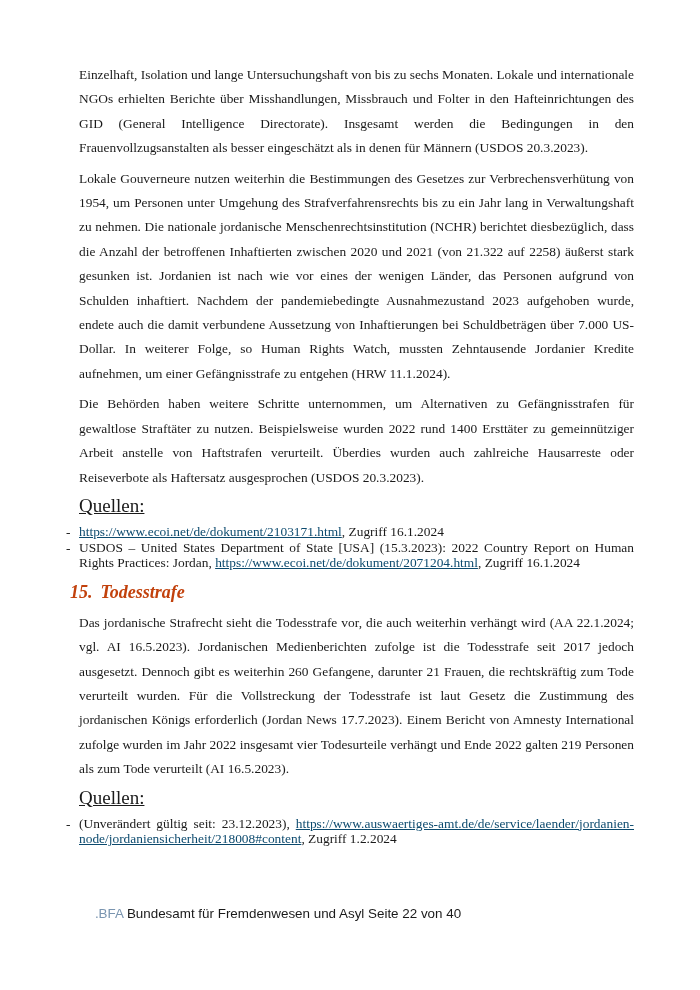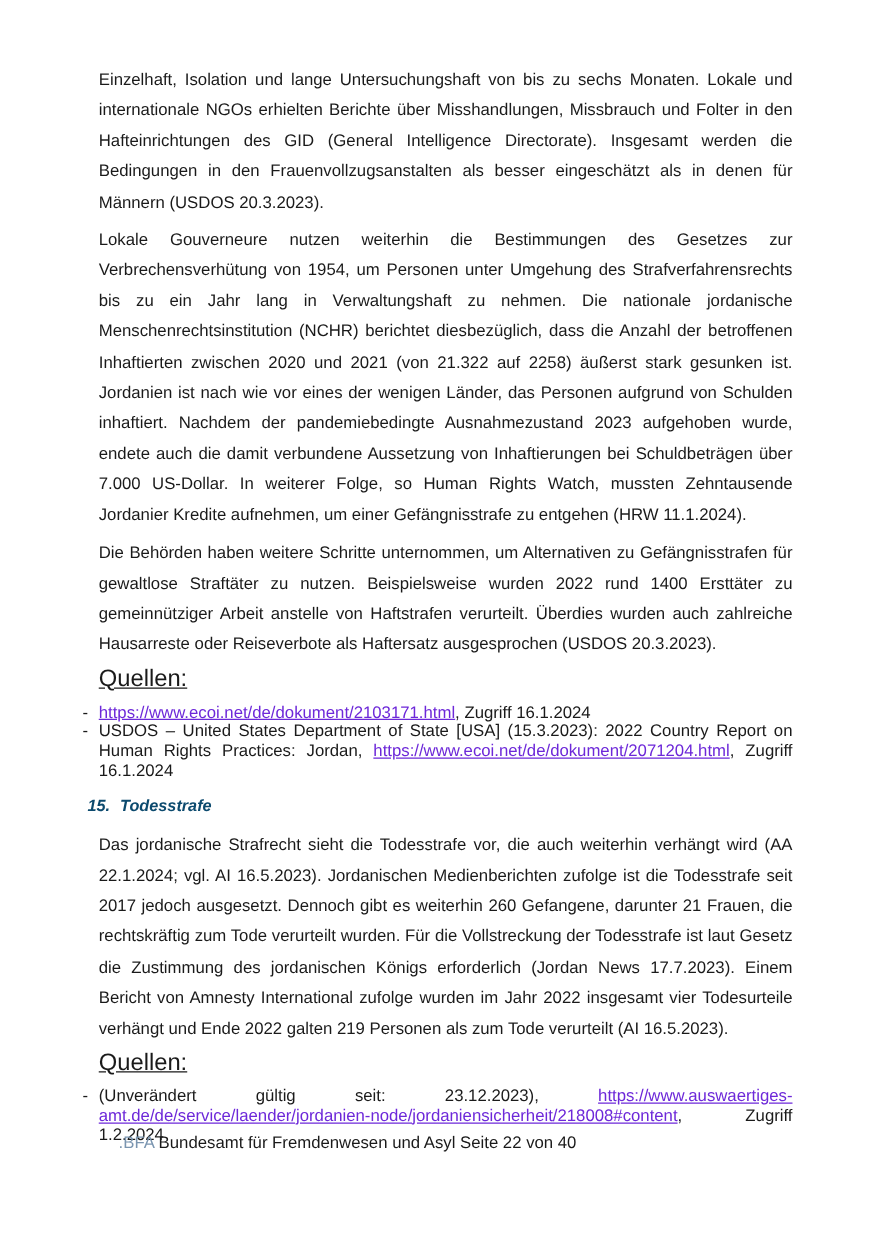--- a/index.html
+++ b/index.html
@@ -11,22 +11,23 @@
       width: 700px;
       height: 990px;
       position: relative;
       overflow: hidden;
       font-family: "Liberation Sans", sans-serif;
       color: #1a1a1a;
     }
     .page {
       position: absolute;
       left: 79px;
-      top: 52px;
+      top: 63px;
       width: 555px;
+      font-family: Liberation Serif, serif;
     }
     .para {
       font-size: 13.4px;
       line-height: 24.4px;
       text-align: justify;
       margin: 0 0 6px 0;
     }
     .sources-label {
       font-size: 19px;
       line-height: 20px;
@@ -46,28 +47,28 @@
       text-align: justify;
       text-align-last: left;
       margin-bottom: 0;
     }
     .source-item .dash {
       position: absolute;
       left: 3px;
       top: 0;
     }
     .link {
-      color: #6d28d9;
+      color: #0c4a6e;
       text-decoration: underline;
     }
     .heading {
-      font-size: 13px;
+      font-size: 18px;
       font-weight: bold;
       font-style: italic;
-      color: #0c4a6e;
+      color: #c2410c;
       margin: 12px 0 10px -9px;
       line-height: 18px;
     }
     .heading .num { margin-right: 8px; }
     .justify-line {
       display: block;
       text-align: justify;
       text-align-last: justify;
     }
     .footer {

